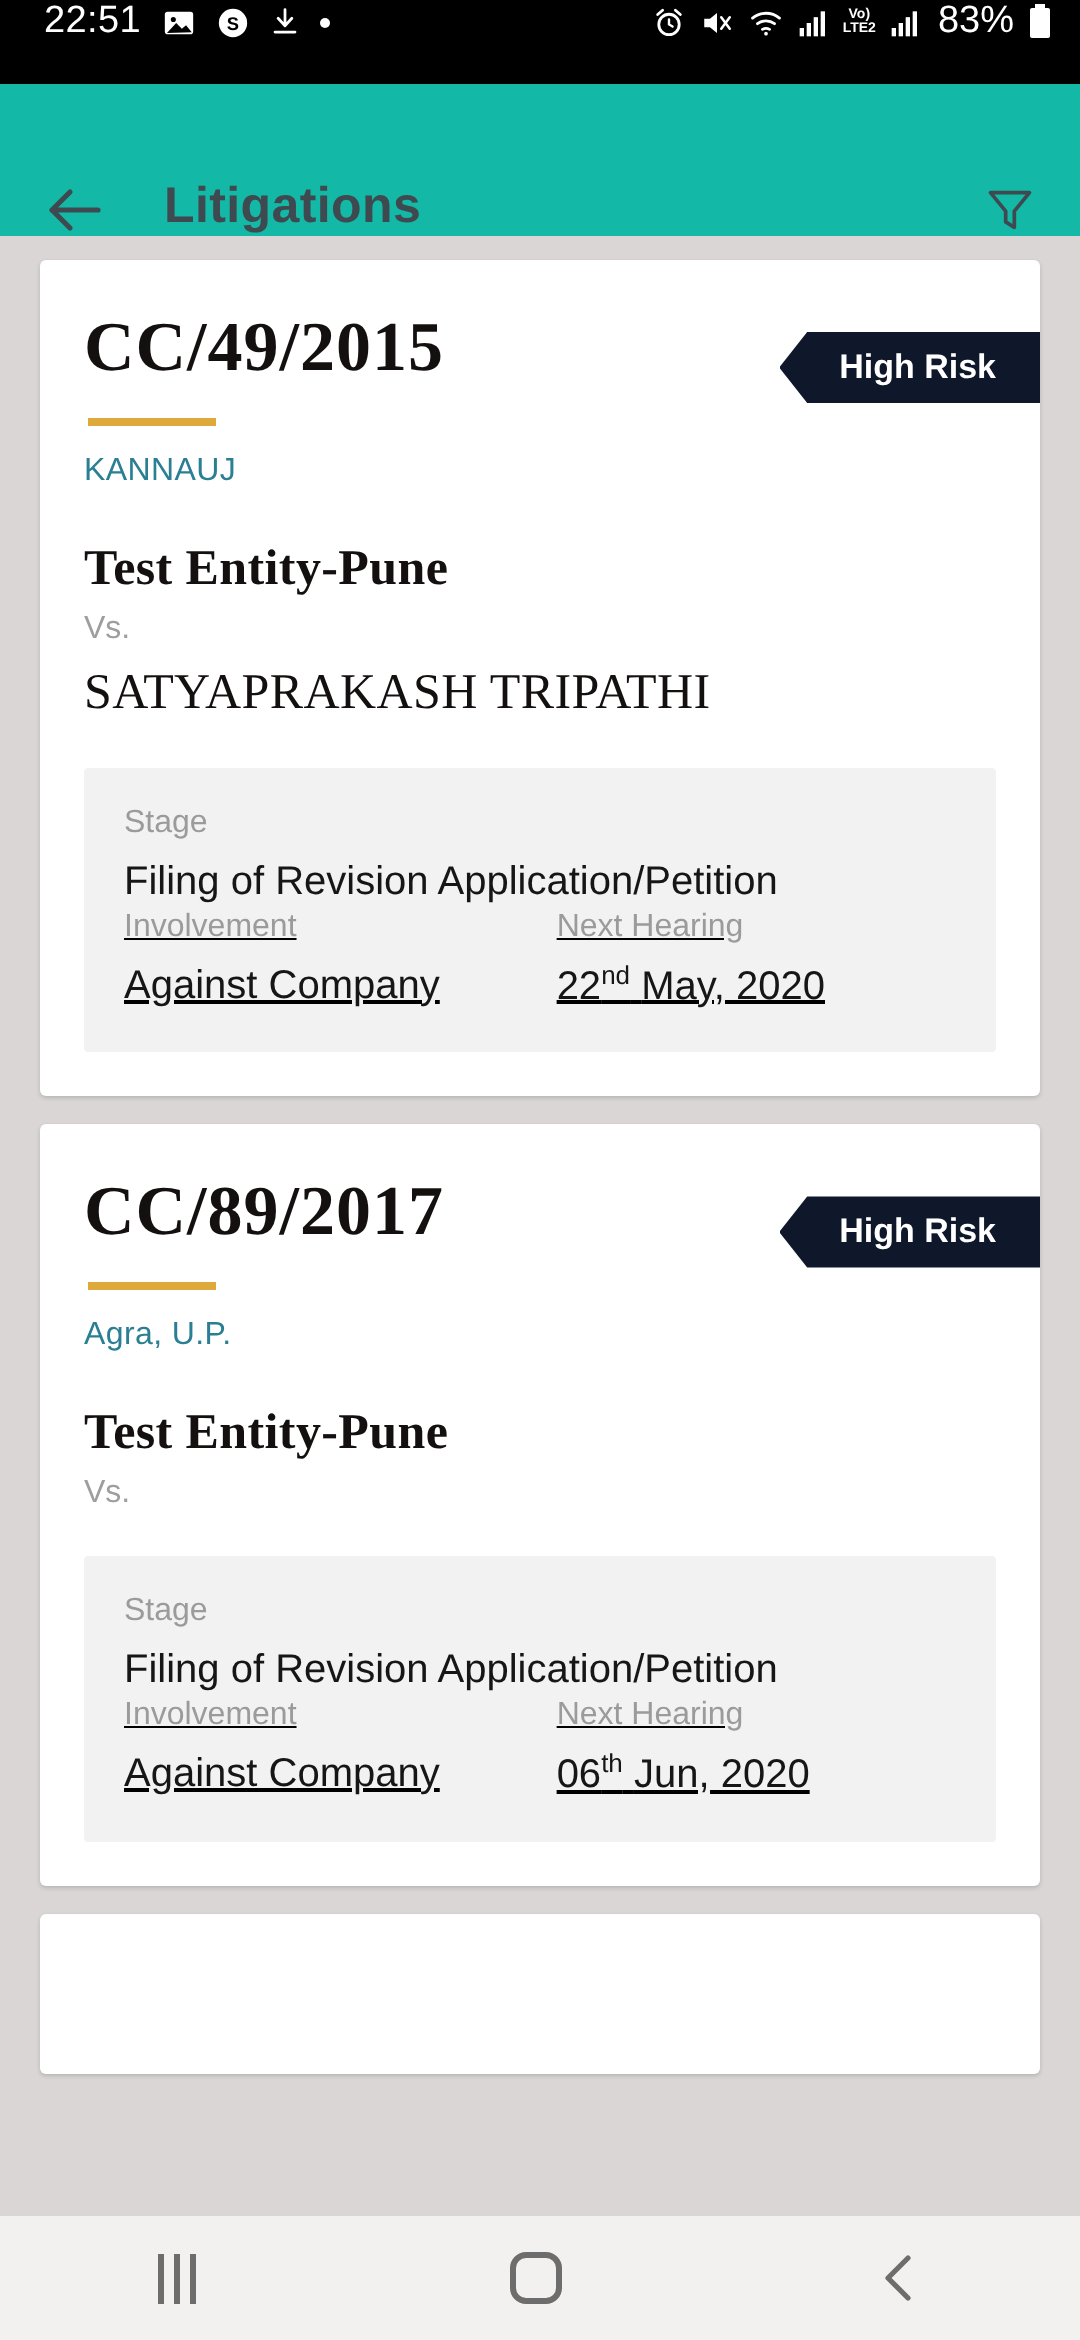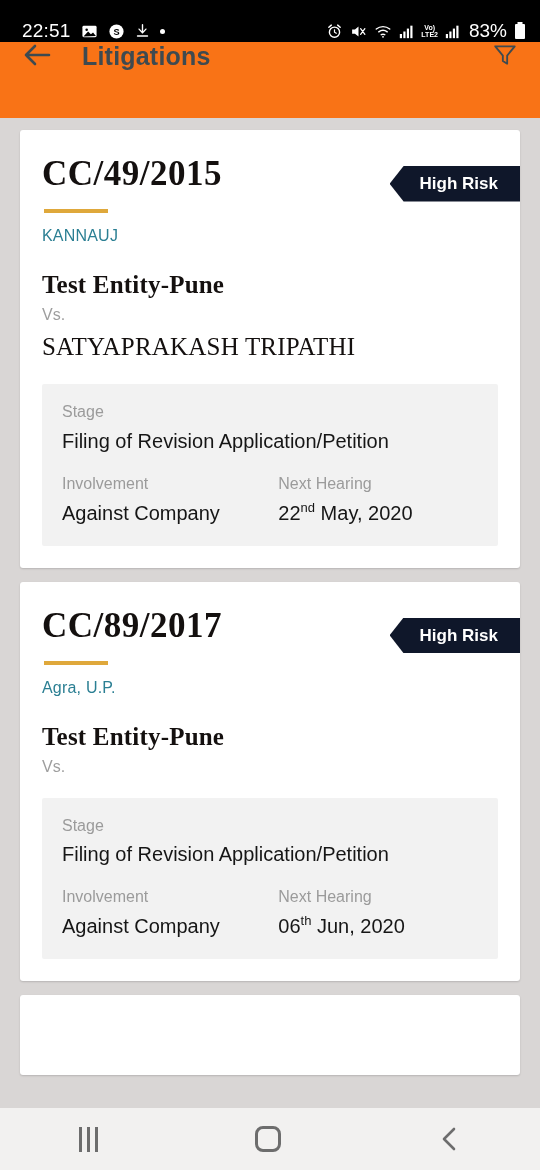--- a/index.html
+++ b/index.html
@@ -20,38 +20,38 @@
     display: flex;
     flex-direction: column;
   }
 
   
   .statusbar {
     height: 42px;
     background: #000000;
     color: #ffffff;
     display: flex;
-    align-items: flex-end;
+    align-items: flex-start;
     padding: 0 14px 0 22px;
     flex: 0 0 auto;
   }
   .sb-left { display: flex; align-items: center; gap: 10px; }
   .sb-right { display: flex; align-items: center; gap: 7px; margin-left: auto; }
   .sb-time { font-size: 19px; letter-spacing: .2px; }
   .sb-pct { font-size: 19px; margin-left: 2px; }
   .sb-ico { display: inline-flex; align-items: center; justify-content: center; }
   .sb-dot { width: 5px; height: 5px; border-radius: 50%; background: #fff; display:inline-block; }
   .volte { font-size: 7px; line-height: 7px; text-align: center; font-weight: bold; }
 
   
   .appbar {
     height: 76px;
-    background: #f97316;
-    display: flex;
-    align-items: flex-start;
+    background: #14b8a6;
+    display: flex;
+    align-items: flex-end;
     padding: 0 22px;
     flex: 0 0 auto;
   }
   .appbar-title {
     font-size: 25px;
     font-weight: bold;
     color: #3e4a50;
     margin-left: 30px;
     letter-spacing: .2px;
   }
@@ -150,21 +150,21 @@
     line-height: 1.3;
   }
   .d-value {
     color: #161616;
     font-size: 20px;
     margin-top: 5px;
     line-height: 1.3;
   }
   .d-row2 {
     display: flex;
-    margin-top: 20px;
+    text-decoration: underline;
   }
   .d-col-a { width: 52%; }
   .d-col-b { width: 48%; }
   .sup { font-size: 13px; vertical-align: super; }
 
   .card-peek {
     background: #ffffff;
     margin: 0 20px;
     border-radius: 3px;
     height: 80px;

